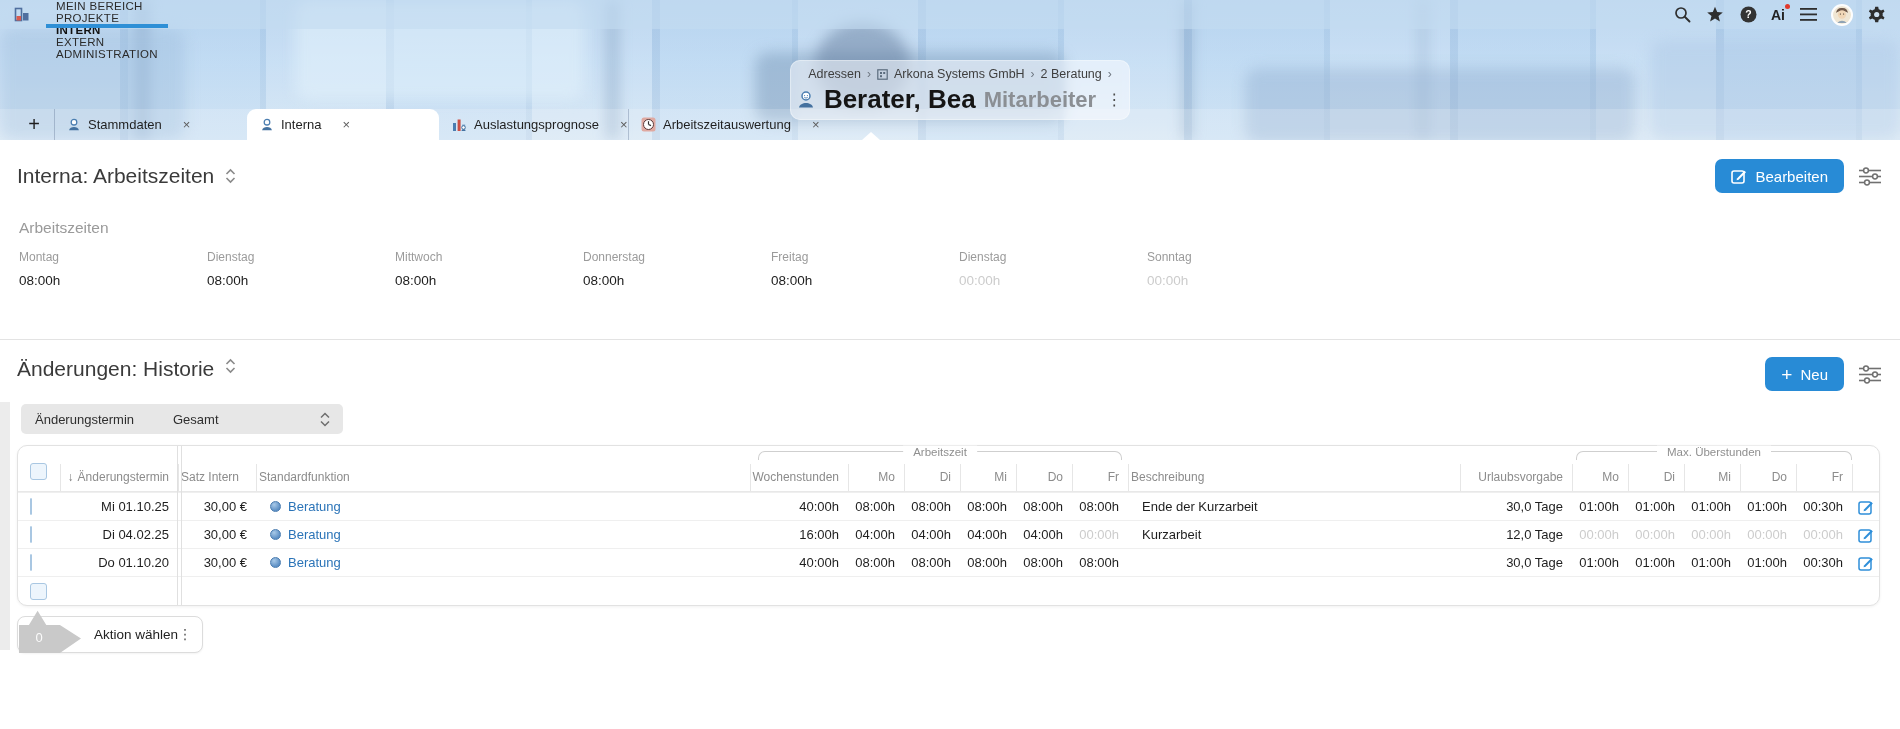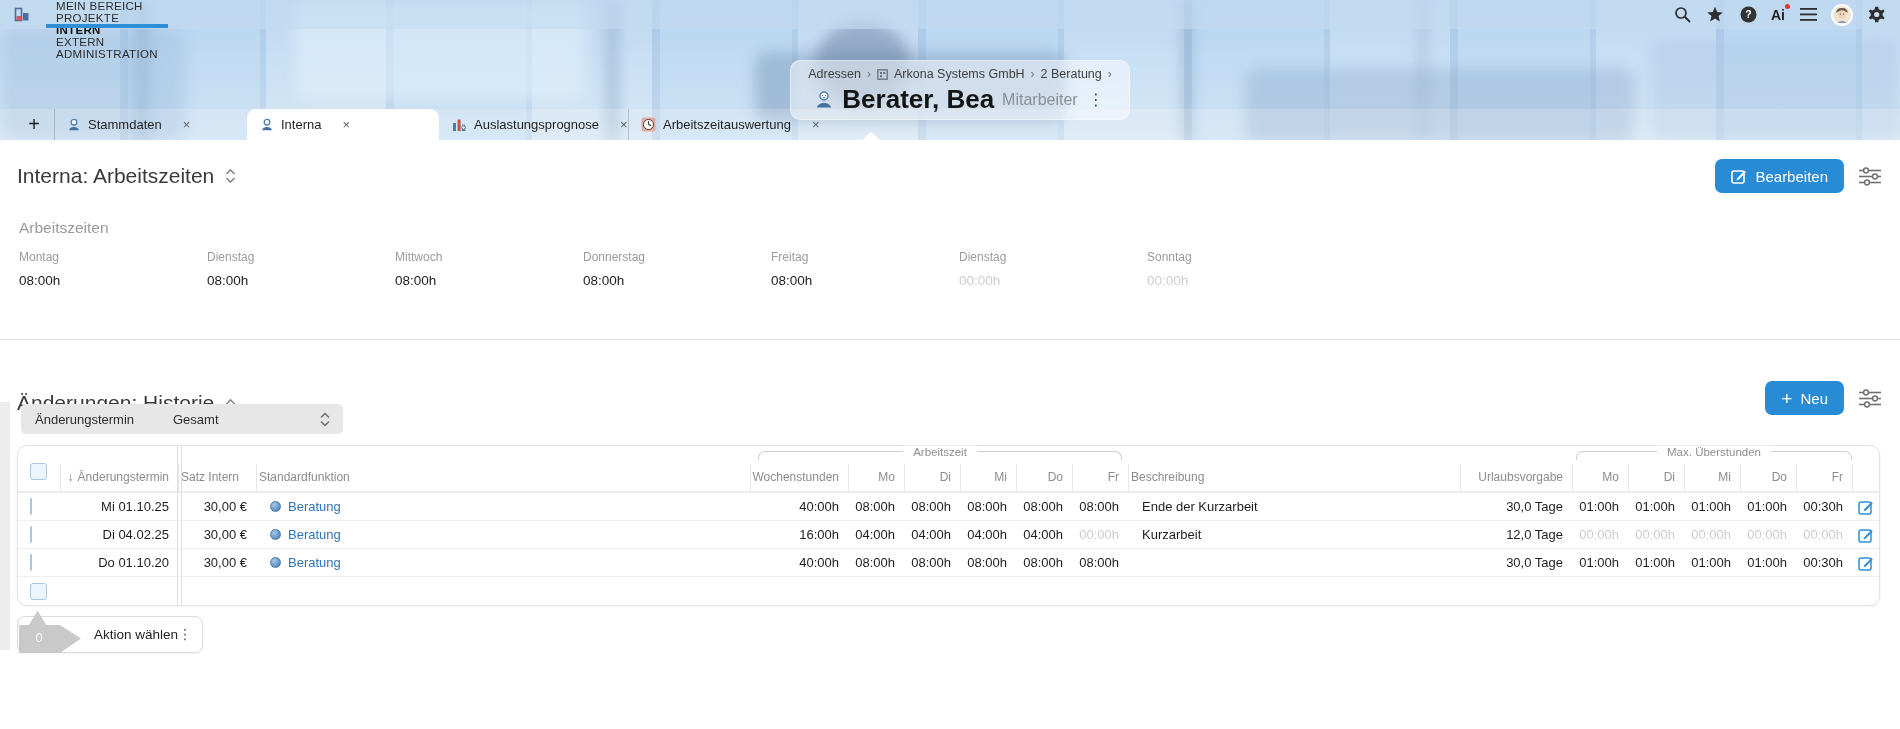--- a/index.html
+++ b/index.html
@@ -41,21 +41,21 @@
 
   
   .bccard { position:absolute; left:790px; top:33px; width:340px; height:60px; z-index:4;
             background:rgba(250,252,255,.55); border-radius:10px; backdrop-filter:blur(3px);
             box-shadow:0 0 0 1px rgba(255,255,255,.35) inset; padding:7px 10px 0;margin-top:27px; }
   .bc-line { display:flex; align-items:center; justify-content:center; gap:6px; font-size:12.5px; color:#3e3e3e; white-space:nowrap; }
   .bc-link { cursor:pointer; }
   .bc-sep { color:#6e7680; font-size:12px; }
   .title-line { display:flex; align-items:center; justify-content:center; gap:8px; margin-top:3px; white-space:nowrap; }
   .person-name { font-size:26px; font-weight:700; color:#151515; }
-  .person-role { font-size:16px; color:#8b8f94; }
+  .person-role { font-size:22px; color:#8b8f94;font-weight:bold; }
   .vdots { color:#4c4c4c; font-size:16px; line-height:1; cursor:pointer; padding:0 2px; }
 
   
   .tabbar { position:absolute; left:0; bottom:0; right:0; height:31px; display:flex; align-items:stretch;
             padding-left:14px; background:rgba(255,255,255,.18); z-index:5; }
   .plus-btn { width:40px; display:flex; align-items:center; justify-content:center; font-size:20px; color:#1e1e1e; cursor:pointer; }
   .tab { position:relative; display:flex; align-items:center; gap:7px; padding:0 12px; font-size:13px; color:#1f1f1f;
          cursor:pointer; border-left:1px solid rgba(90,110,140,.35); }
   .tab:last-of-type { border-right:1px solid rgba(90,110,140,.35); }
   .tab.active { background:#fff; border-radius:9px 9px 0 0; border-color:transparent; }
@@ -75,21 +75,21 @@
   .sliders { cursor:pointer; display:flex; }
 
   .az-heading { position:absolute; left:19px; top:219px; font-size:15.5px; color:#9a9a9a; }
   .days-grid { position:absolute; left:19px; top:250px; display:grid; grid-template-columns:repeat(7,188px); }
   .day-label { font-size:12px; color:#9b9b9b; margin-bottom:9px; }
   .day-value { font-size:13.5px; color:#1d1d1d; }
   .muted { color:#ccc !important; }
 
   .divider { position:absolute; left:0; top:339px; width:1900px; height:1px; background:#e3e3e3; }
 
-  .hist-head { position:absolute; left:17px; top:377px; right:18px; height:38px; display:flex; align-items:flex-end; }
+  .hist-head { position:absolute; left:17px; top:357px; right:18px; height:38px; display:flex; align-items:flex-start; }
 
   .filter { position:absolute; left:21px; top:404px; width:322px; height:30px; background:#e7e7e7; border-radius:5px;
             display:flex; align-items:center; font-size:13px; color:#2e2e2e; cursor:pointer; }
   .filter .flabel { padding:0 10px 0 14px; width:152px; }
   .filter .fvalue { flex:1; }
   .filter .fchev { margin-right:12px; display:flex; }
 
   .left-strip { position:absolute; left:0; top:402px; width:10px; height:248px; background:#ececec; }
 
   

